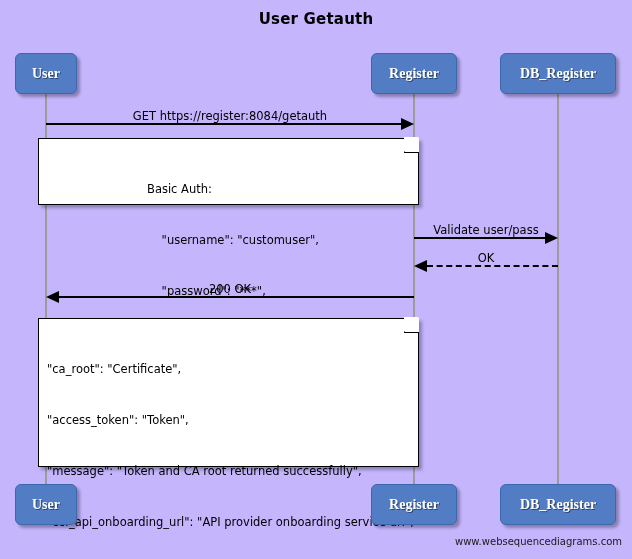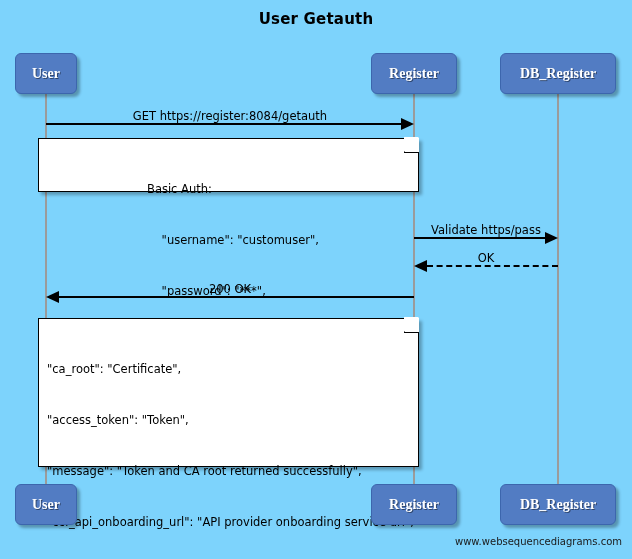--- a/index.html
+++ b/index.html
@@ -5,21 +5,21 @@
 <style>
   html, body {
     margin: 0;
     padding: 0;
     background: #ffffff;
   }
   #canvas {
     position: relative;
     width: 632px;
     height: 559px;
-    background: #7dd3fc;
+    background: #c4b5fd;
     overflow: hidden;
     font-family: "DejaVu Sans", sans-serif;
     color: #000000;
   }
 
   
   .diagram-title {
     position: absolute;
     left: 0;
     top: 10px;
@@ -156,30 +156,30 @@
     <span>Register</span>
   </div>
   <div class="actor-box" style="left:500px; top:53px; width:116px; height:41px;">
     <span>DB_Register</span>
   </div>
 
   <div class="msg-label" style="left:46px; top:109px; width:368px;">GET https://register:8084/getauth</div>
   <div class="msg" style="left:46px; top:123px; width:356px;"></div>
   <div class="arrowhead right" style="left:401px; top:118px;"></div>
 
-  <div class="note" style="left:38px; top:138px; width:381px; height:54px;padding-left:24px;">
+  <div class="note" style="left:38px; top:138px; width:381px; height:67px;padding-left:24px;">
     <div class="note-fold"></div>
     <div class="note-text" style="left:108px; top:8px;">
       <div class="note-line">Basic Auth:</div>
       <div class="note-line">    "username": "customuser",</div>
       <div class="note-line">    "password": "***",</div>
     </div>
   </div>
 
-  <div class="msg-label" style="left:414px; top:223px; width:144px;">Validate https/pass</div>
+  <div class="msg-label" style="left:414px; top:223px; width:144px;">Validate user/pass</div>
   <div class="msg" style="left:414px; top:237px; width:132px;"></div>
   <div class="arrowhead right" style="left:545px; top:232px;"></div>
 
   <div class="msg-label" style="left:414px; top:251px; width:144px;">OK</div>
   <div class="msg dashed" style="left:427px; top:265px; width:131px;"></div>
   <div class="arrowhead left" style="left:414px; top:260px;"></div>
 
   <div class="msg-label" style="left:46px; top:282px; width:368px;">200 OK</div>
   <div class="msg" style="left:59px; top:296px; width:355px;"></div>
   <div class="arrowhead left" style="left:46px; top:291px;"></div>

